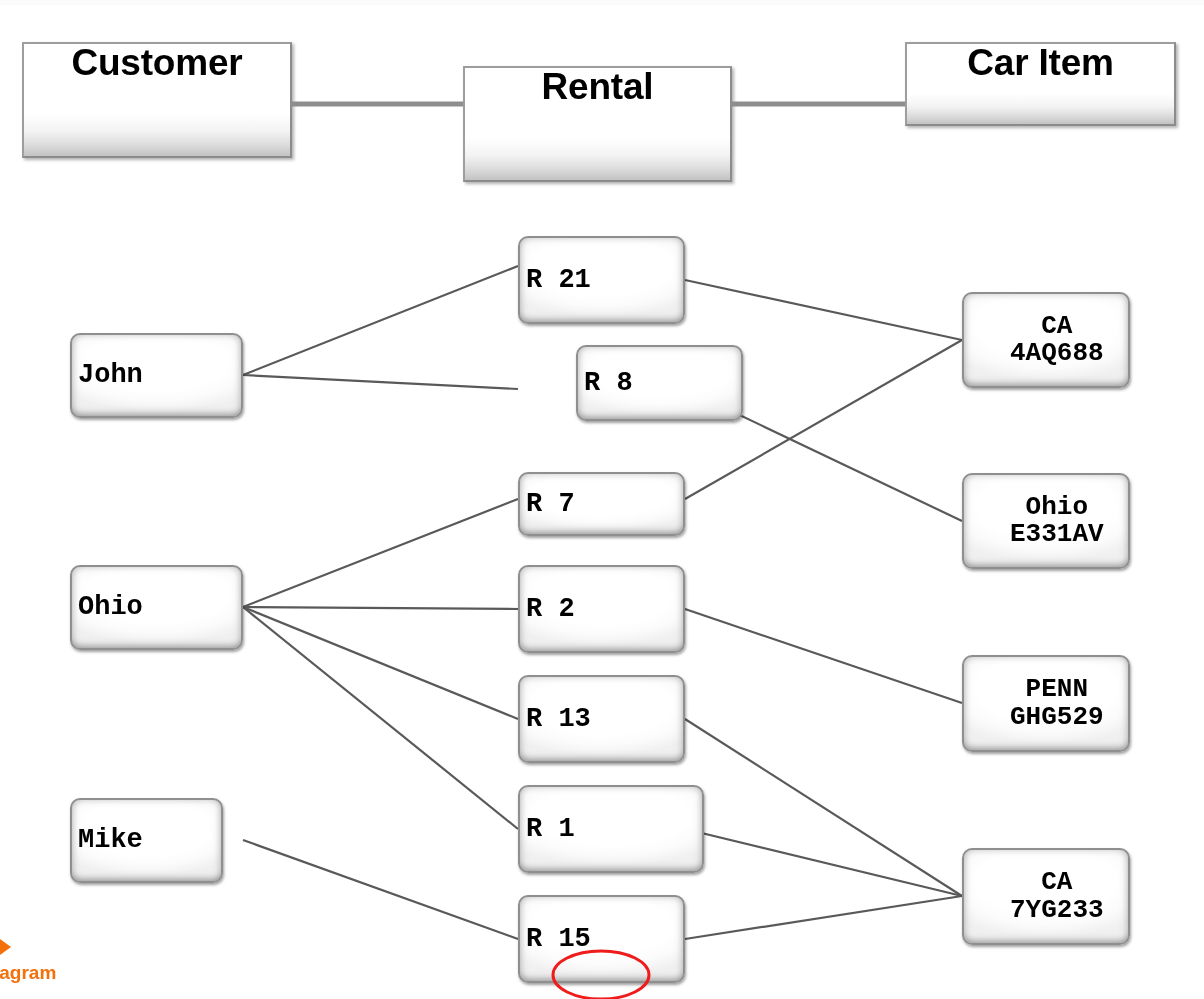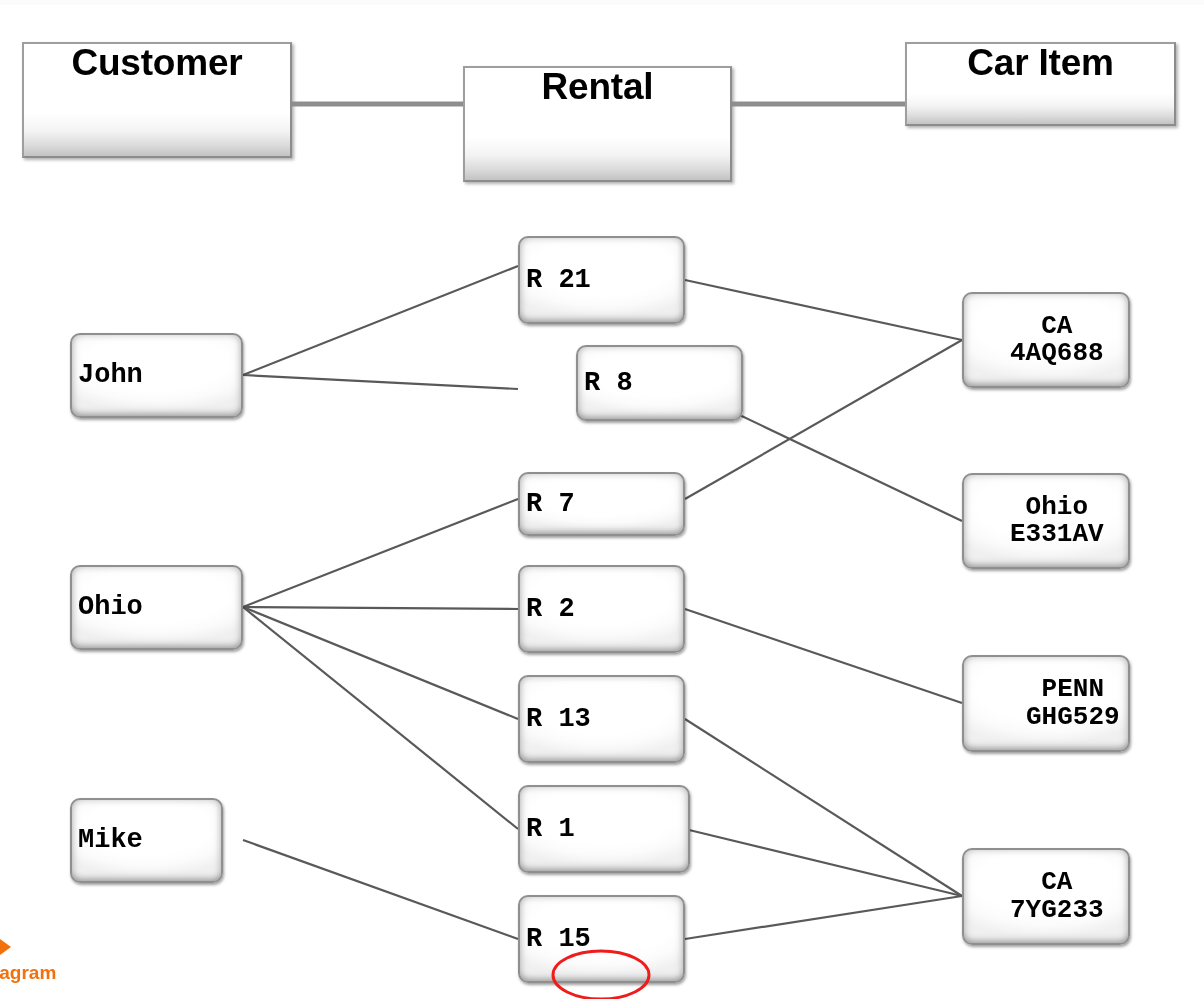--- a/index.html
+++ b/index.html
@@ -167,37 +167,37 @@
       </div>
       <div class="node" style="left: 518px; top: 472px; width: 167px; height: 64px;">
         <span class="lbl">R 7</span>
       </div>
       <div class="node" style="left: 518px; top: 565px; width: 167px; height: 88px;">
         <span class="lbl">R 2</span>
       </div>
       <div class="node" style="left: 518px; top: 675px; width: 167px; height: 88px;">
         <span class="lbl">R 13</span>
       </div>
-      <div class="node" style="left: 518px; top: 785px; width: 172px; height: 88px;">
+      <div class="node" style="left: 518px; top: 785px; width: 186px; height: 88px;">
         <span class="lbl">R 1</span>
       </div>
       <div class="node" style="left: 518px; top: 895px; width: 167px; height: 88px;">
         <span class="lbl">R 15</span>
       </div>
     </div>
   <div id="caritem-layer">
       <div class="node two-line" style="left: 962px; top: 292px; width: 168px; height: 96px;">
         <span class="lbl">CA
 4AQ688</span>
       </div>
       <div class="node two-line" style="left: 962px; top: 473px; width: 168px; height: 96px;">
         <span class="lbl">Ohio
 E331AV</span>
       </div>
-      <div class="node two-line" style="left: 962px; top: 655px; width: 168px; height: 97px; padding-left: 16px;">
+      <div class="node two-line" style="left: 962px; top: 655px; width: 168px; height: 97px;">
         <span class="lbl">PENN
 GHG529</span>
       </div>
       <div class="node two-line" style="left: 962px; top: 848px; width: 168px; height: 97px;">
         <span class="lbl">CA
 7YG233</span>
       </div>
     </div>
 
   <svg class="red-arc" style="left:545px; top:948px; width:112px; height:51px;" viewBox="0 0 112 51" xmlns="http://www.w3.org/2000/svg">

